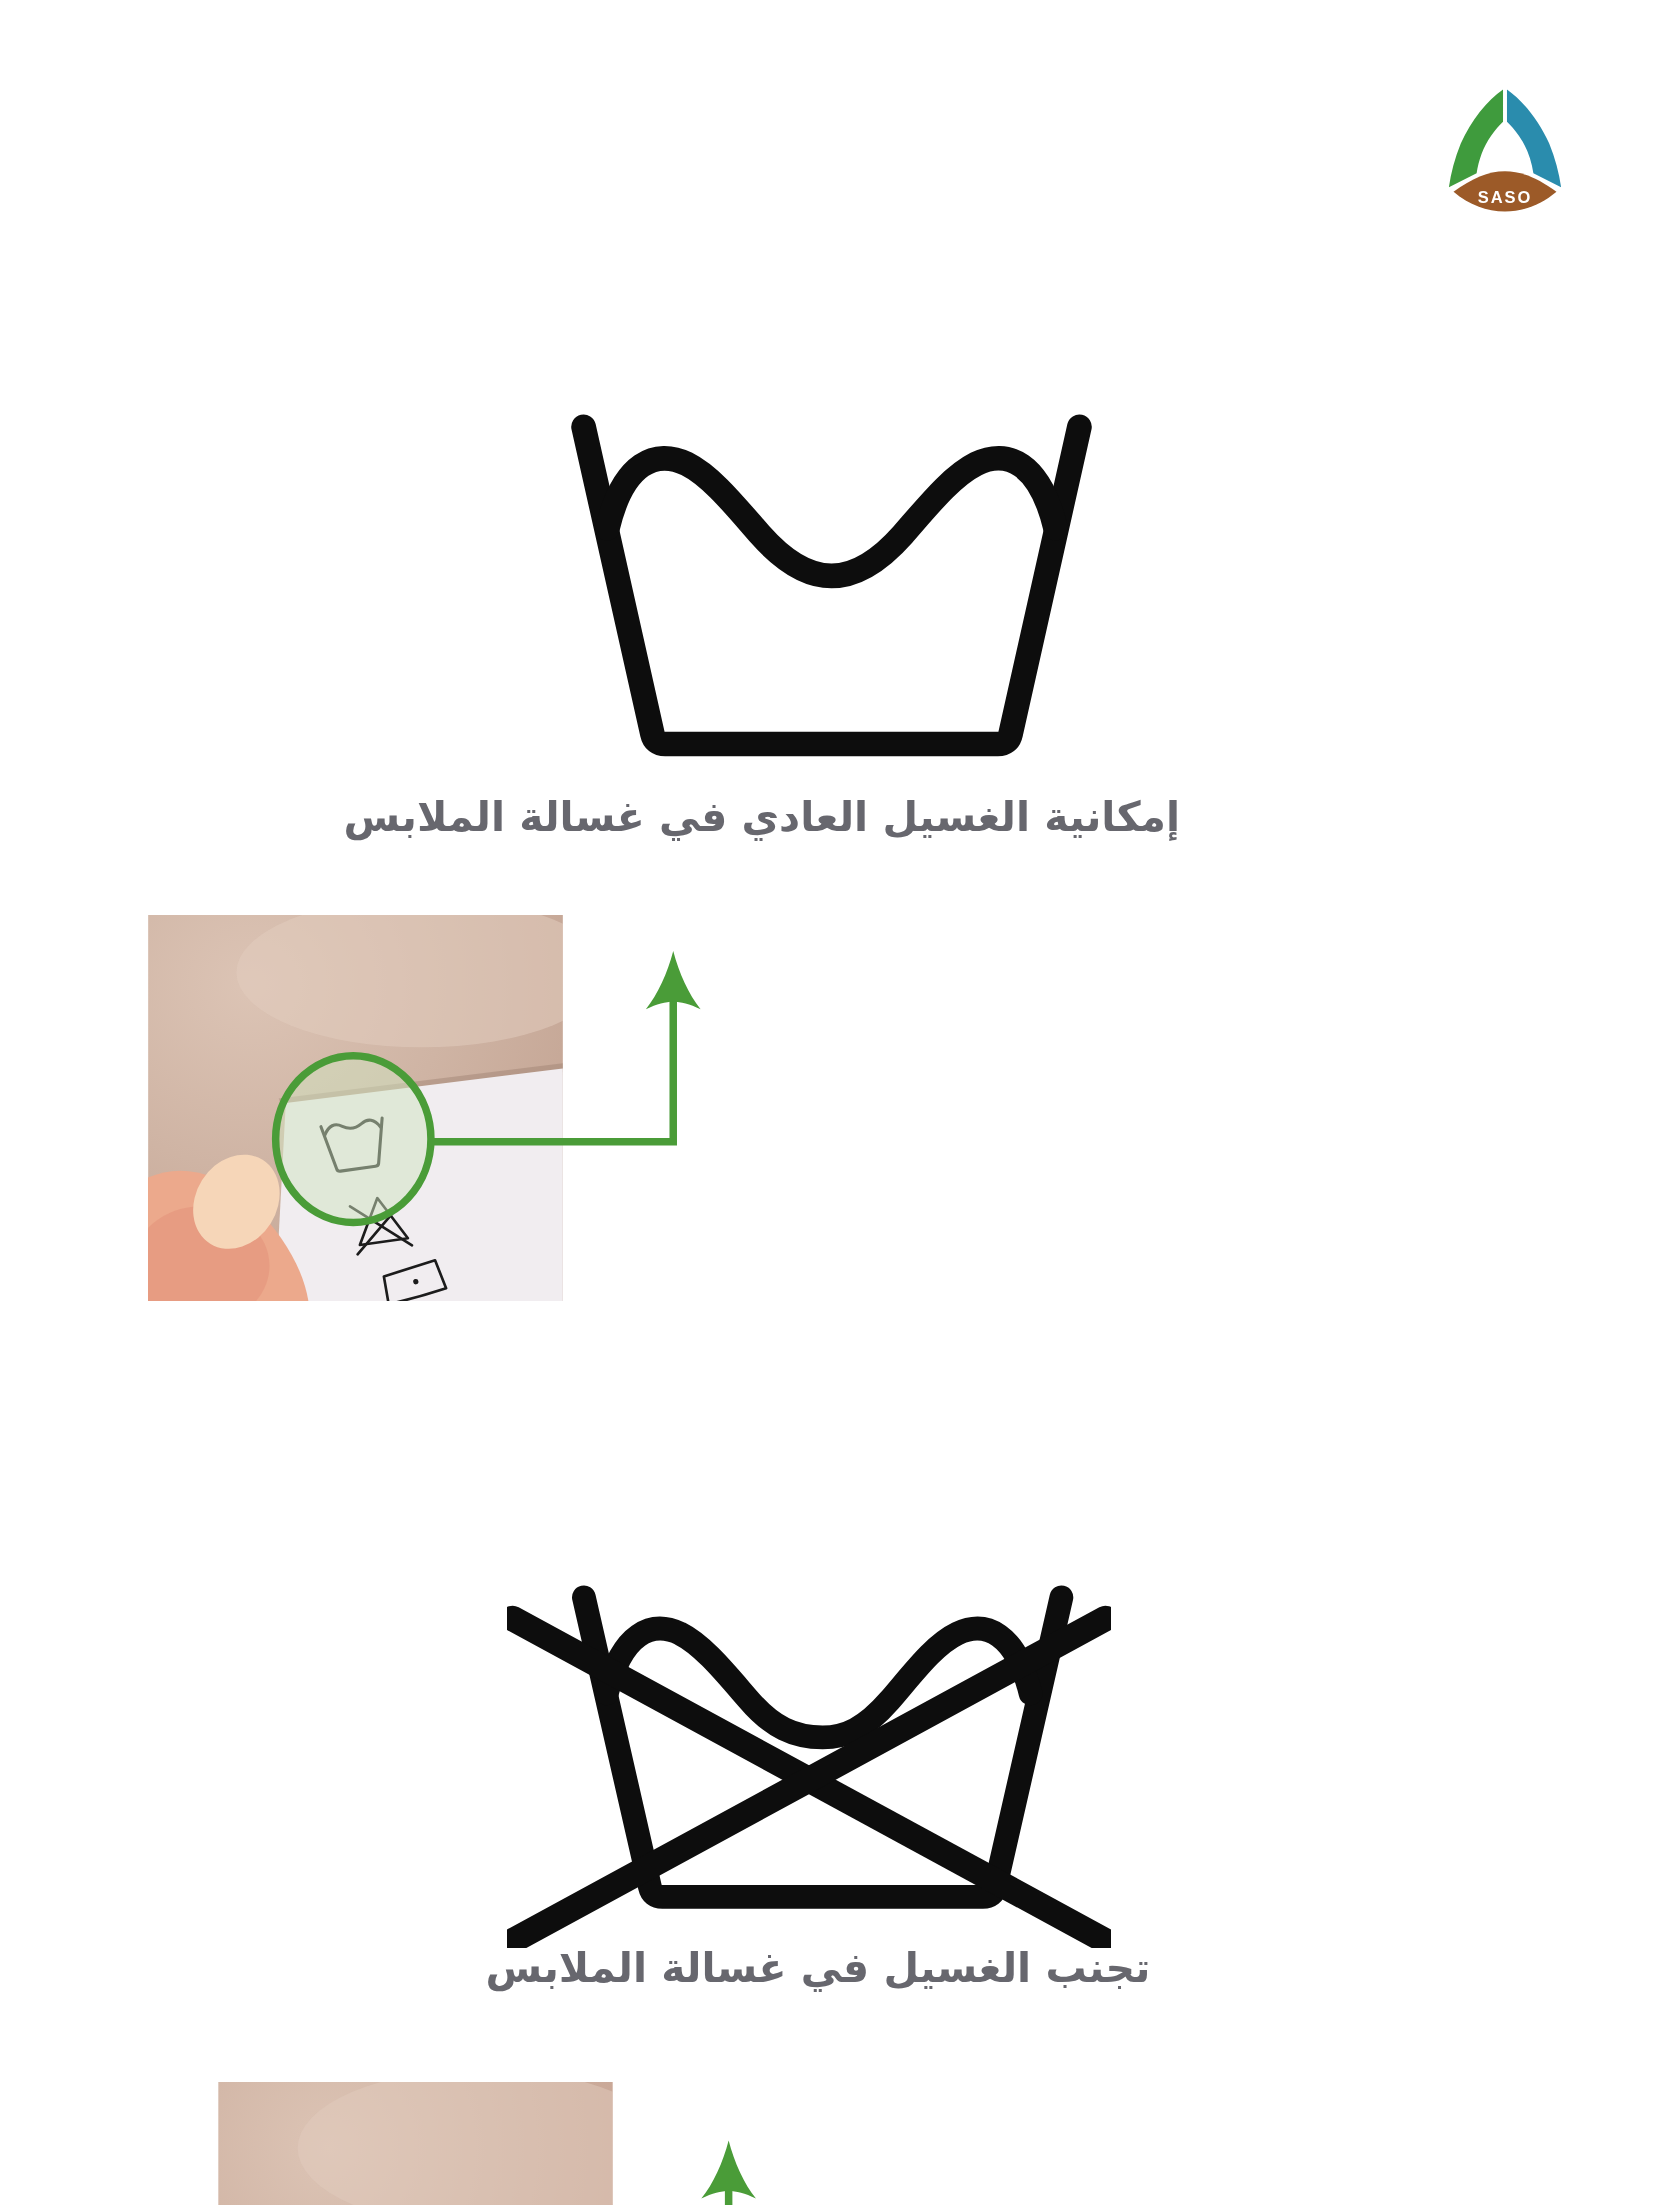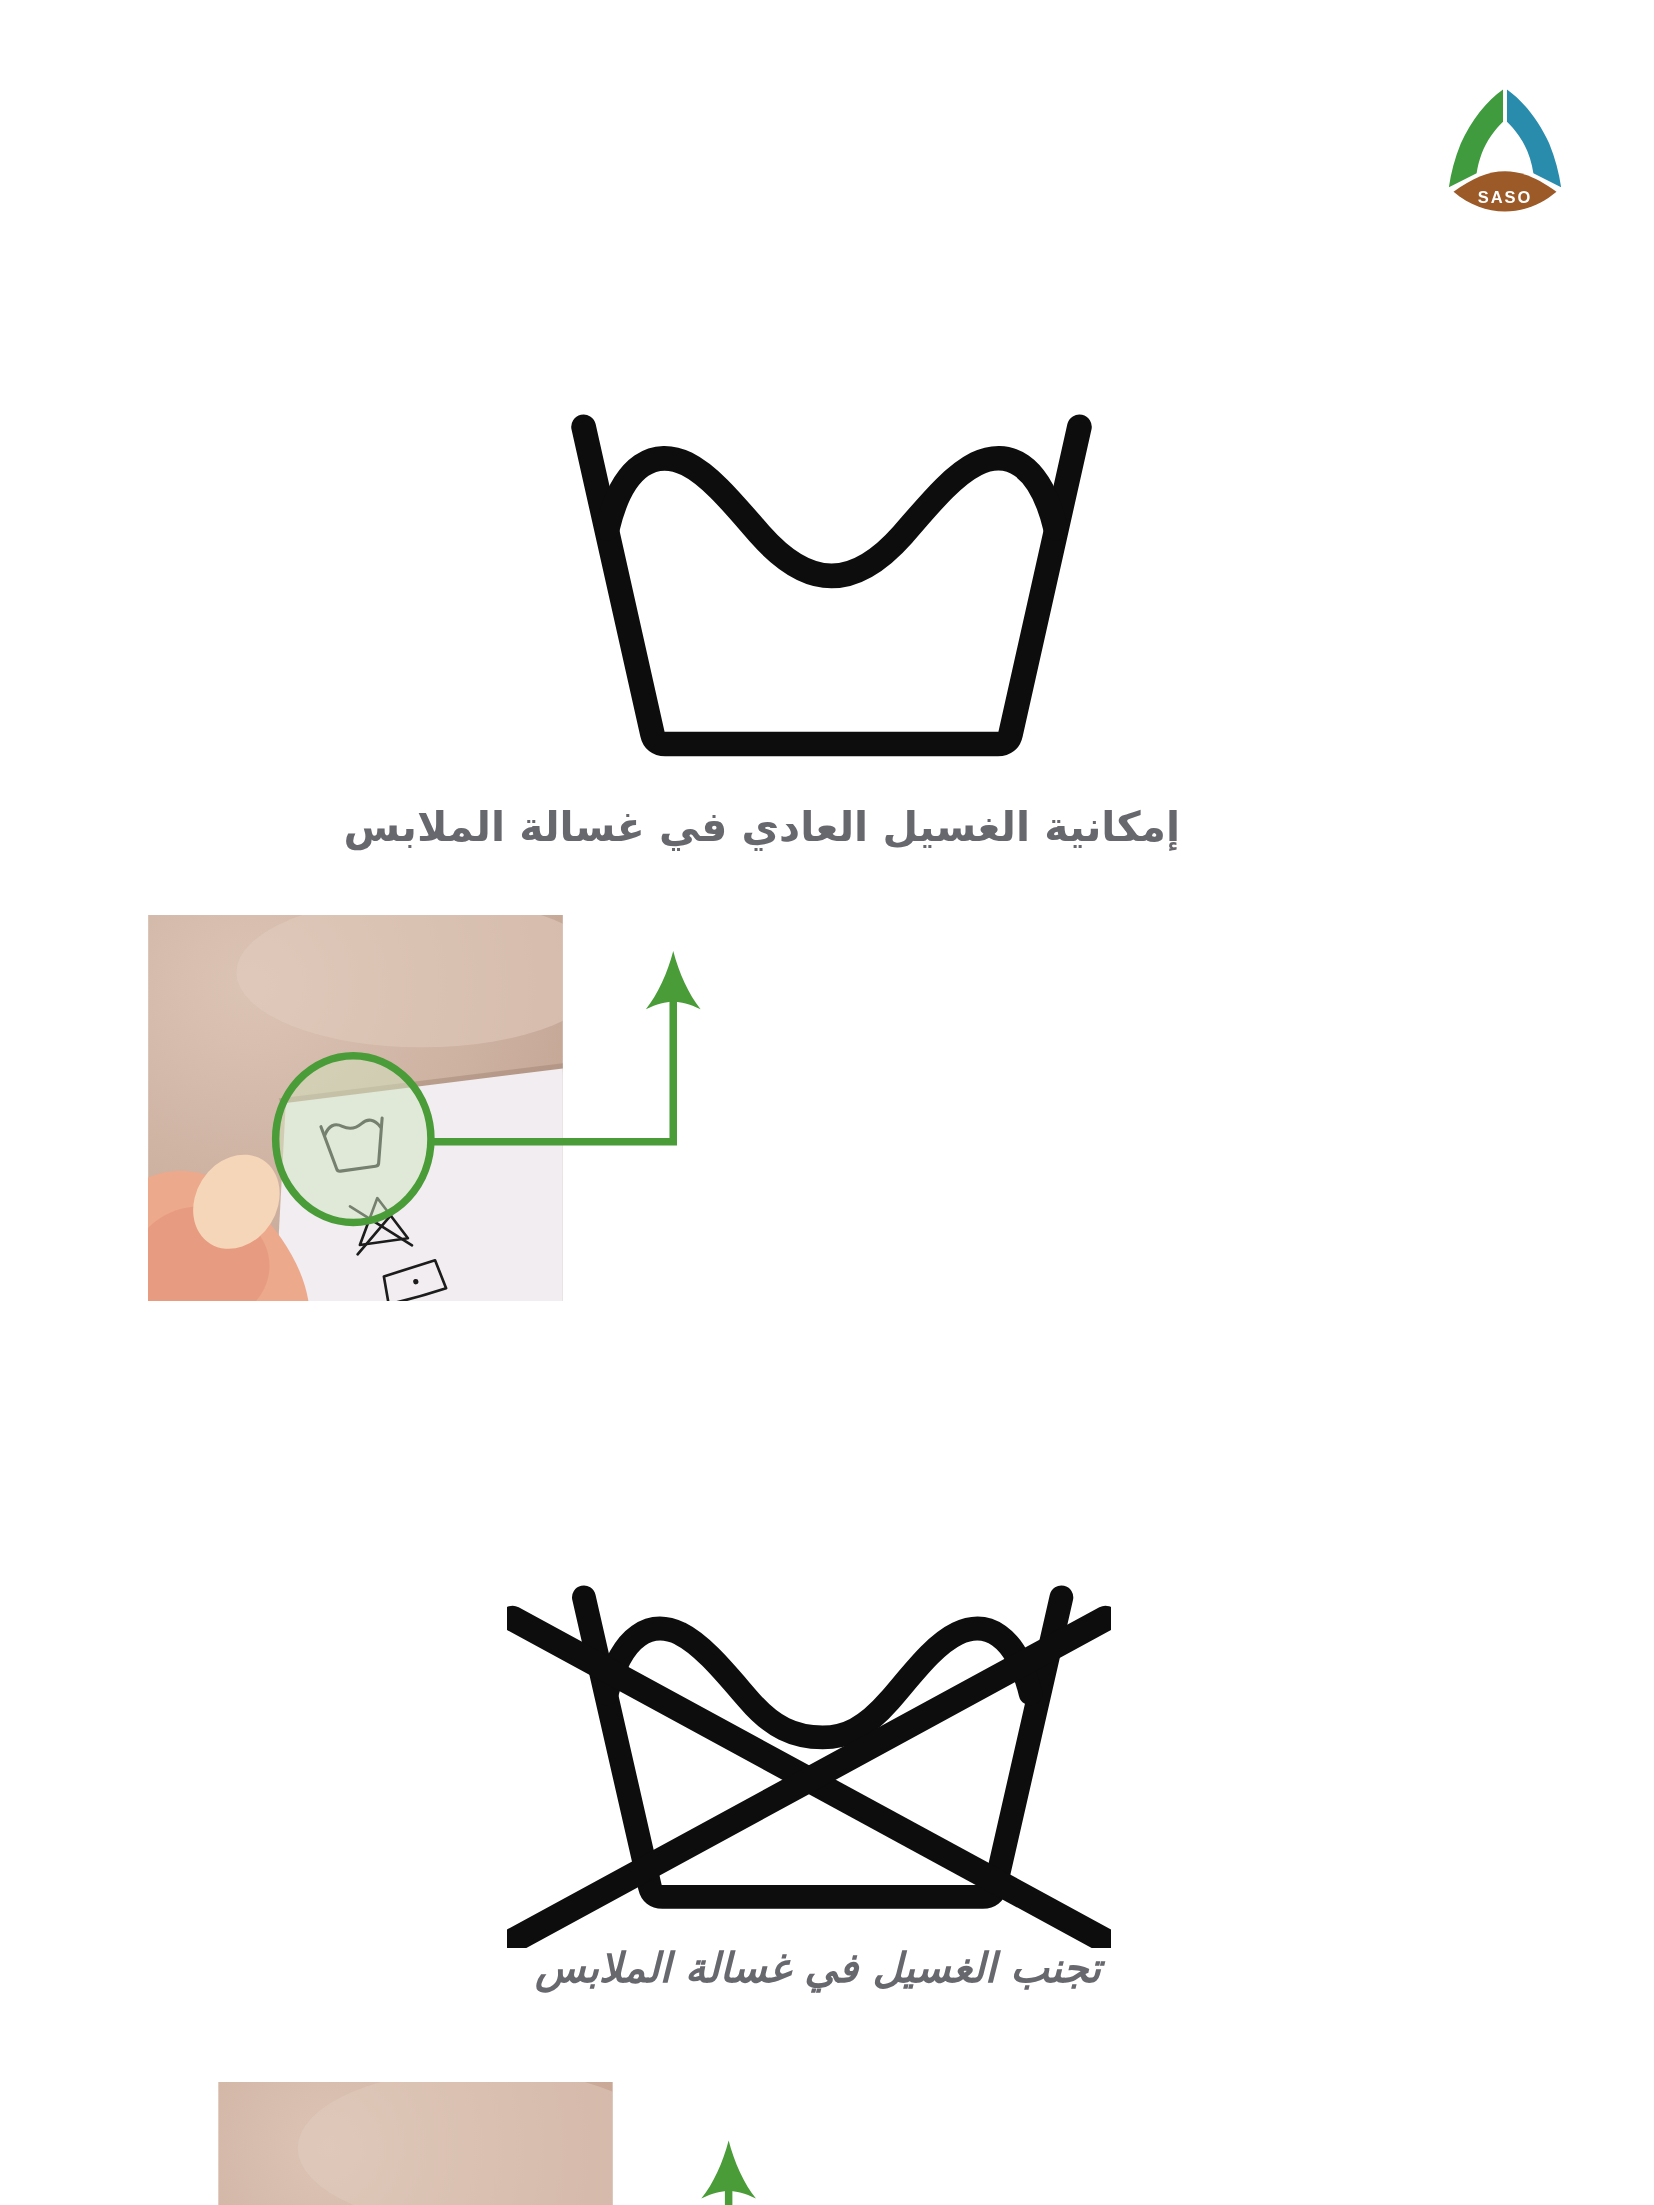--- a/index.html
+++ b/index.html
@@ -34,21 +34,21 @@
     <path fill="#2a8cad" d="M 51.5 3 C 63.5 11.5 75.5 26 83.5 44 C 88 55 91 66.5 92.5 77 L 71.5 66.5 C 70 56.5 66.5 46.5 60.5 38 C 57.5 33.8 54.5 30.5 51.5 27.5 Z"></path>
     <path fill="#9c5a28" d="M 11 80.5 C 25 70.5 37 65 50 65 C 63 65 75 70.5 89 80.5 C 77 90.5 64 95.5 50 95.5 C 36 95.5 23 90.5 11 80.5 Z"></path>
     <text x="50" y="89" text-anchor="middle" fill="#ffffff" style="font-family:'Liberation Sans',sans-serif;font-weight:700;font-size:12.5px;letter-spacing:1.5px;">SASO</text>
   </svg>
 
   <svg class="abs" style="left:558px;top:410px;" width="547" height="353" viewBox="0 0 1240 800">
     <path fill="none" stroke="#0d0d0d" stroke-width="56" stroke-linecap="round" stroke-linejoin="round" d="M 58 38 L 214 734 Q 219 757 243 757 L 997 757 Q 1021 757 1026 734 L 1182 38"></path>
     <path fill="none" stroke="#0d0d0d" stroke-width="56" stroke-linecap="round" d="M 112 268 C 148 118 222 88 292 122 C 348 150 402 218 458 282 C 520 352 572 376 620 376 C 668 376 720 352 782 282 C 838 218 892 150 948 122 C 1018 88 1092 118 1128 268"></path>
   </svg>
 
-  <div class="caption" style="left:408px;top:793px;width:772px;margin-top:10px;">إمكانية الغسيل العادي في غسالة الملابس</div>
+  <div class="caption" style="left:408px;top:793px;width:772px;">إمكانية الغسيل العادي في غسالة الملابس</div>
 
   <svg class="abs" style="left:148px;top:915px;" width="415" height="386" viewBox="0 0 940 875">
     <defs>
       <radialGradient id="pbg1" cx="25%" cy="18%" r="95%">
         <stop offset="0%" stop-color="#dcc4b5"></stop>
         <stop offset="50%" stop-color="#cfb4a4"></stop>
         <stop offset="100%" stop-color="#c2a291"></stop>
       </radialGradient>
     </defs>
     <rect x="0" y="0" width="940" height="875" fill="url(#pbg1)"></rect>
@@ -75,21 +75,21 @@
     <path fill="#4a9c38" d="M 585 36 C 572 86 550 134 523 168 C 548 156 568 151 585 151 C 602 151 622 156 647 168 C 620 134 598 86 585 36 Z"></path>
   </svg>
 
   <svg class="abs" style="left:507px;top:1578px;" width="604" height="370" viewBox="0 0 1370 840">
     <path fill="none" stroke="#0d0d0d" stroke-width="54" stroke-linecap="round" stroke-linejoin="round" d="M 174 44 L 324 702 Q 329 724 352 724 L 1080 724 Q 1103 724 1108 702 L 1258 44"></path>
     <path fill="none" stroke="#0d0d0d" stroke-width="54" stroke-linecap="round" d="M 226 262 C 260 124 328 96 392 126 C 444 152 494 214 546 274 C 602 340 652 362 716 362 C 768 362 812 342 868 278 C 920 218 968 152 1022 126 C 1086 96 1154 124 1188 262"></path>
     <path fill="none" stroke="#0d0d0d" stroke-width="58" stroke-linecap="round" d="M 12 92 L 1358 824"></path>
     <path fill="none" stroke="#0d0d0d" stroke-width="58" stroke-linecap="round" d="M 1358 92 L 12 824"></path>
   </svg>
 
-  <div class="caption" style="left:432px;top:1944px;width:772px;font-style:italic;">تجنب الغسيل في غسالة الملابس</div>
+  <div class="caption" style="left:432px;top:1944px;width:772px;">تجنب الغسيل في غسالة الملابس</div>
 
   <svg class="abs" style="left:218px;top:2082px;" width="395" height="412" viewBox="0 0 895 935">
     <defs>
       <radialGradient id="pbg2" cx="28%" cy="16%" r="95%">
         <stop offset="0%" stop-color="#dcc4b5"></stop>
         <stop offset="50%" stop-color="#cfb2a2"></stop>
         <stop offset="100%" stop-color="#c5a08f"></stop>
       </radialGradient>
     </defs>
     <rect x="0" y="0" width="895" height="935" fill="url(#pbg2)"></rect>

